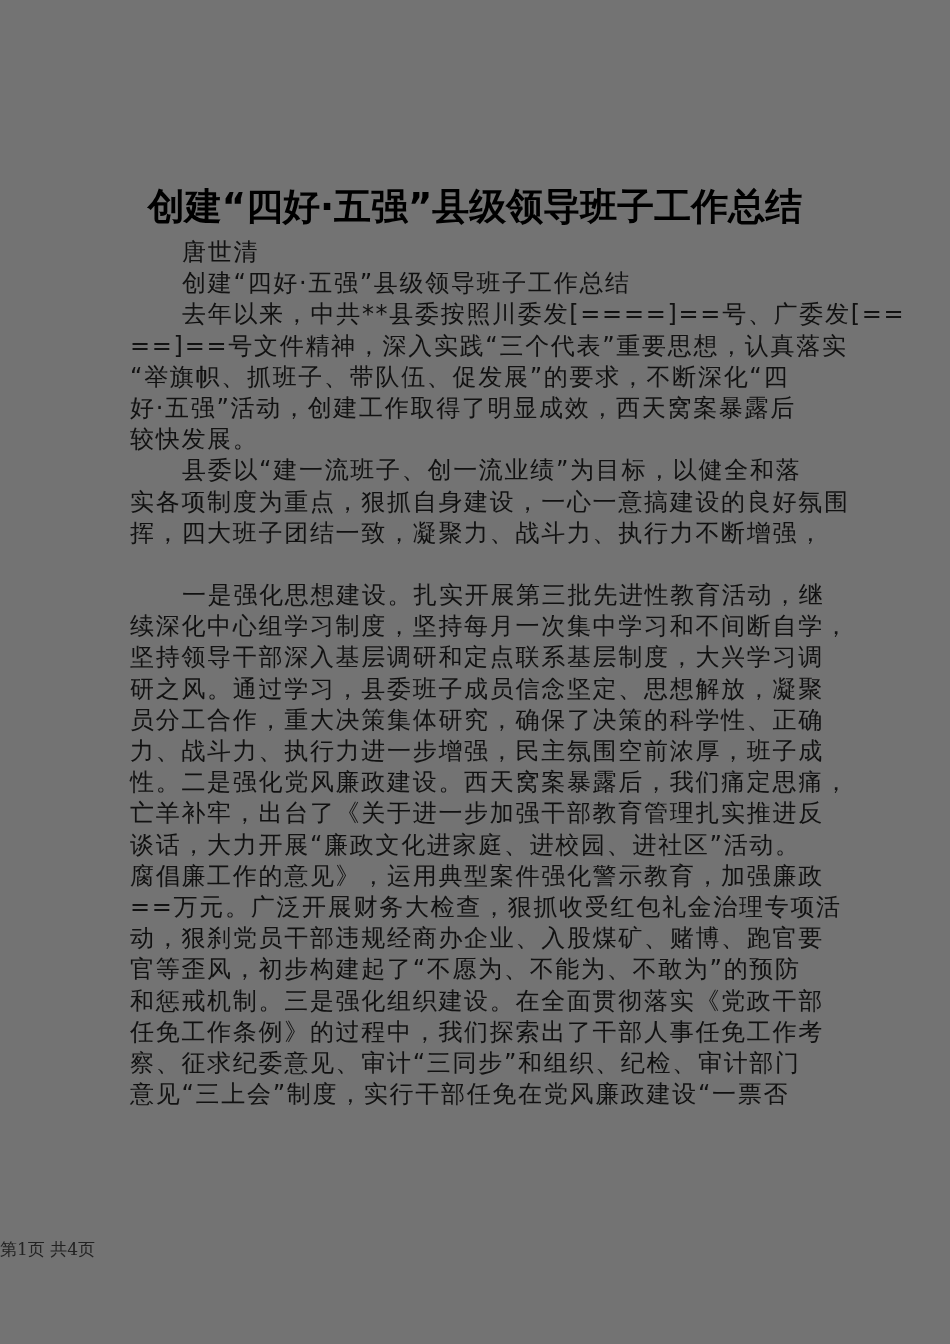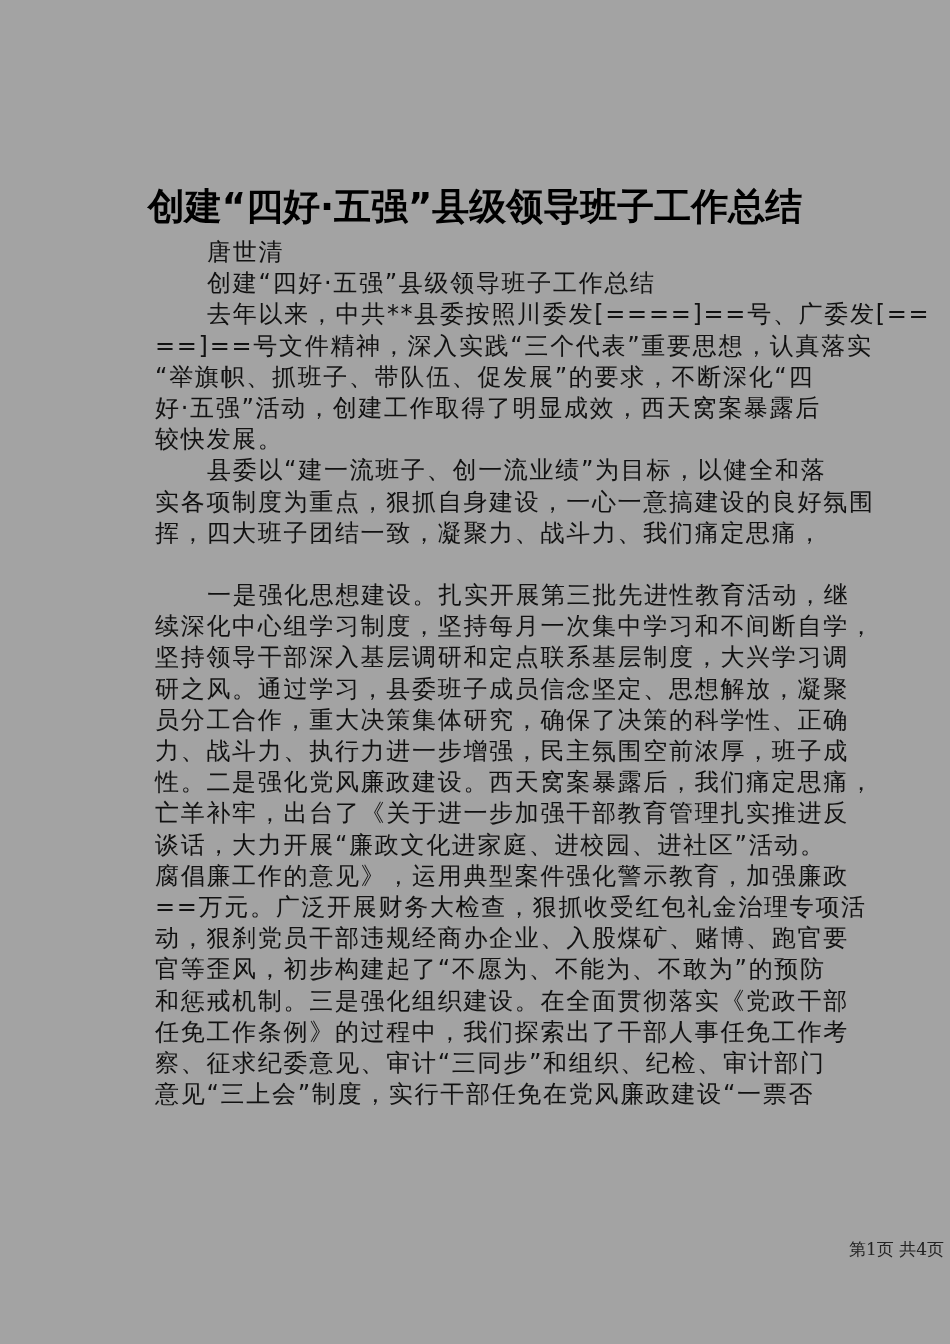--- a/index.html
+++ b/index.html
@@ -13,21 +13,21 @@
       position: relative;
       overflow: hidden;
       color: #111111;
       font-family: "DejaVu Sans", sans-serif;
     }
     .page {
       position: absolute;
       left: 0; top: 0;
       width: 950px;
       height: 1344px;
-      background: #a3a3a3;
+      background: #737373;
     }
     .title {
       position: absolute;
       left: 0;
       top: 182px;
       width: 950px;
       text-align: center;
       font-size: 37px;
       font-weight: bold;
       letter-spacing: 0px;
@@ -38,35 +38,34 @@
     .body-text {
       position: absolute;
       left: 130px;
       top: 237px;
       width: 722px;
       font-size: 24px;
       line-height: 31.2px;
       letter-spacing: 1.7px;
       color: #111;
       font-family: "DejaVu Sans", sans-serif;
-      margin-left: 25px;
     }
     .line {
       display: block;
       white-space: nowrap;
       height: 31.2px;
     }
     .indent { padding-left: 52px; }
     .blank { height: 31.2px; }
     .footer {
       position: absolute;
       left: 0;
       top: 1238px;
       width: 944px;
-      text-align: right;
+      text-align: left;
       font-size: 17px;
       color: #222;
       font-family: "DejaVu Serif", serif;
     }
   </style>
 </head>
 <body>
 
 <div class="page">
   <div class="title">创建“四好·五强”县级领导班子工作总结</div>
@@ -75,21 +74,21 @@
     <span class="line indent">唐世清</span>
     <span class="line indent">创建“四好·五强”县级领导班子工作总结</span>
     <div id="lines">
         <span class="line indent">去年以来，中共**县委按照川委发[====]==号、广委发[==</span>
         <span class="line">==]==号文件精神，深入实践“三个代表”重要思想，认真落实</span>
         <span class="line">“举旗帜、抓班子、带队伍、促发展”的要求，不断深化“四</span>
         <span class="line">好·五强”活动，创建工作取得了明显成效，西天窝案暴露后</span>
         <span class="line">较快发展。</span>
         <span class="line indent">县委以“建一流班子、创一流业绩”为目标，以健全和落</span>
         <span class="line">实各项制度为重点，狠抓自身建设，一心一意搞建设的良好氛围</span>
-        <span class="line">挥，四大班子团结一致，凝聚力、战斗力、我们痛定思痛，</span>
+        <span class="line">挥，四大班子团结一致，凝聚力、战斗力、执行力不断增强，</span>
         <span class="line blank"></span>
         <span class="line indent">一是强化思想建设。扎实开展第三批先进性教育活动，继</span>
         <span class="line">续深化中心组学习制度，坚持每月一次集中学习和不间断自学，</span>
         <span class="line">坚持领导干部深入基层调研和定点联系基层制度，大兴学习调</span>
         <span class="line">研之风。通过学习，县委班子成员信念坚定、思想解放，凝聚</span>
         <span class="line">员分工合作，重大决策集体研究，确保了决策的科学性、正确</span>
         <span class="line">力、战斗力、执行力进一步增强，民主氛围空前浓厚，班子成</span>
         <span class="line">性。二是强化党风廉政建设。西天窝案暴露后，我们痛定思痛，</span>
         <span class="line">亡羊补牢，出台了《关于进一步加强干部教育管理扎实推进反</span>
         <span class="line">谈话，大力开展“廉政文化进家庭、进校园、进社区”活动。</span>

